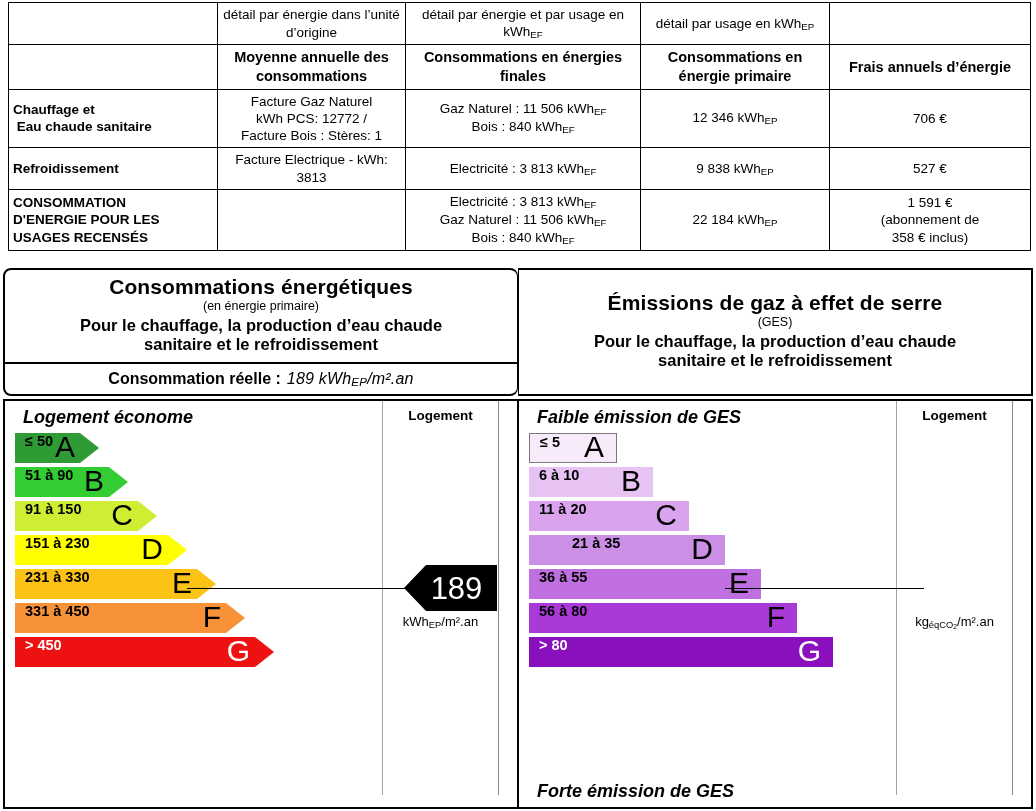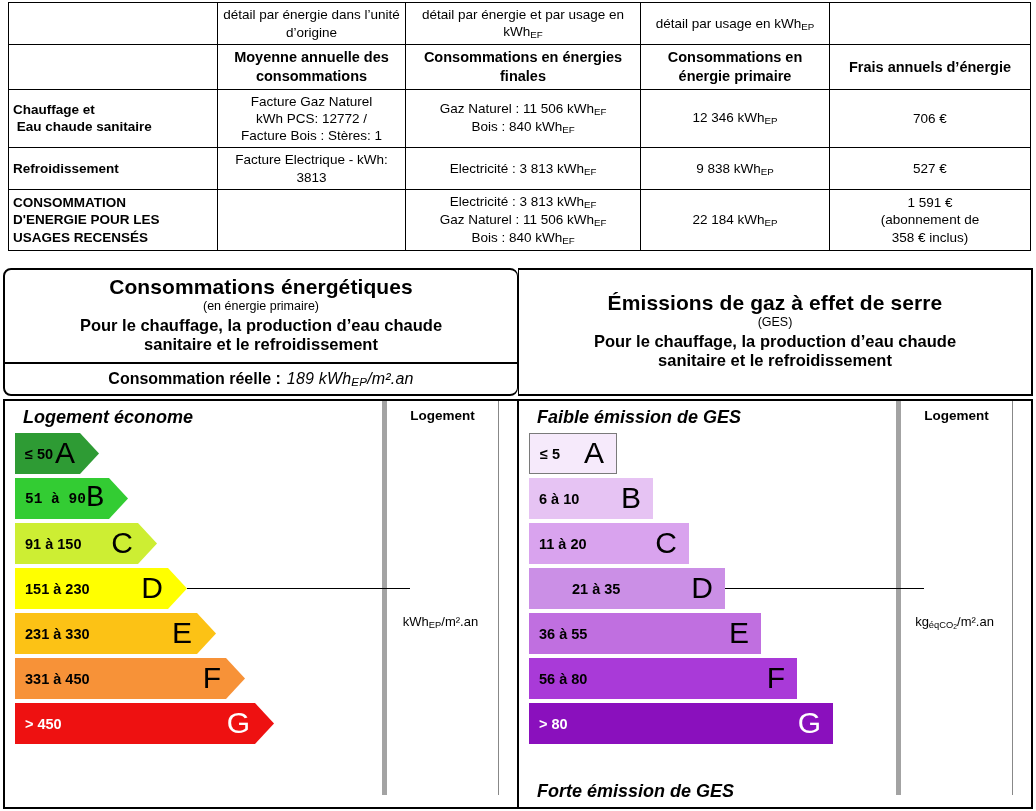--- a/index.html
+++ b/index.html
@@ -116,44 +116,43 @@
     font-style: italic; font-weight: bold;
     font-size: 18px;
     white-space: nowrap;
   }
   .caption-top { top: 6px; }
   .caption-bot { bottom: 5px; }
 
   .logement-col {
     position: absolute;
     top: 0; bottom: 12px;
-    border-left: 5px solid #a3a3a3;
+    border-left: 1px solid #a3a3a3;
     border-right: 1px solid #888;
   }
   .logement-title {
     position: absolute;
     top: 7px; left: 0; right: 0;
     text-align: center;
     font-size: 13.5px; font-weight: bold;
   }
 
   .bars {
     position: absolute;
     left: 10px;
     top: 32px;
   }
   .bar-row {
     position: relative;
     margin-bottom: 4px;
   }
   .bar {
     position: relative;
-    height: 41px;
+    height: 30px;
     display: flex;
-    align-items: center;
   }
   
   .bar.arrow {
     clip-path: polygon(0 0, calc(100% - 19px) 0, 100% 50%, calc(100% - 19px) 100%, 0 100%);
   }
   .bar-range {
     font-size: 14.5px; font-weight: bold;
     padding-left: 10px;
     white-space: nowrap;
   }
@@ -277,21 +276,21 @@
       <div class="logement-title">Logement</div>
     </div>
     <div class="bars" id="dpe-bars">
         <div class="bar-row">
           <div class="bar arrow" style="width: 84px; background: rgb(46, 155, 52);">
             <div class="bar-range" style="color: rgb(0, 0, 0);">≤ 50</div>
             <div class="bar-letter" style="color: rgb(0, 0, 0);">A</div>
           </div>
         </div>
         <div class="bar-row">
-          <div class="bar arrow" style="width: 113px; background: rgb(51, 204, 51); font-family: Liberation Mono, monospace;">
+          <div class="bar arrow" style="width: 113px; background: rgb(51, 204, 51);">
             <div class="bar-range" style="color: rgb(0, 0, 0);">51 à 90</div>
             <div class="bar-letter" style="color: rgb(0, 0, 0);">B</div>
           </div>
         </div>
         <div class="bar-row">
           <div class="bar arrow" style="width: 142px; background: rgb(205, 238, 51);">
             <div class="bar-range" style="color: rgb(0, 0, 0);">91 à 150</div>
             <div class="bar-letter" style="color: rgb(0, 0, 0);">C</div>
           </div>
         </div>
@@ -314,20 +313,23 @@
           </div>
         </div>
         <div class="bar-row">
           <div class="bar arrow" style="width: 259px; background: rgb(238, 17, 17);">
             <div class="bar-range" style="color: rgb(255, 255, 255);">&gt; 450</div>
             <div class="bar-letter" style="color: rgb(255, 255, 255);">G</div>
           </div>
         </div>
       </div>
   <div class="pointer-line" style="left: 182px; top: 187px; width: 223px;"></div>
+      <div class="pointer-tag" style="left: 399px; top: 164px; width: 93px;">
+        <span>189</span>
+      </div>
       <div class="pointer-unit" style="left: 378px; width: 115px; top: 213px;">kWh<sub>EP</sub>/m².an</div>
     </div>
 
   <div class="scale-box right" id="ges-box">
     <div class="caption-top">Faible émission de GES</div>
     <div class="caption-bot">Forte émission de GES</div>
     <div class="logement-col" id="ges-logcol" style="left: 377px; width: 117px;">
       <div class="logement-title">Logement</div>
     </div>
     <div class="bars" id="ges-bars">

